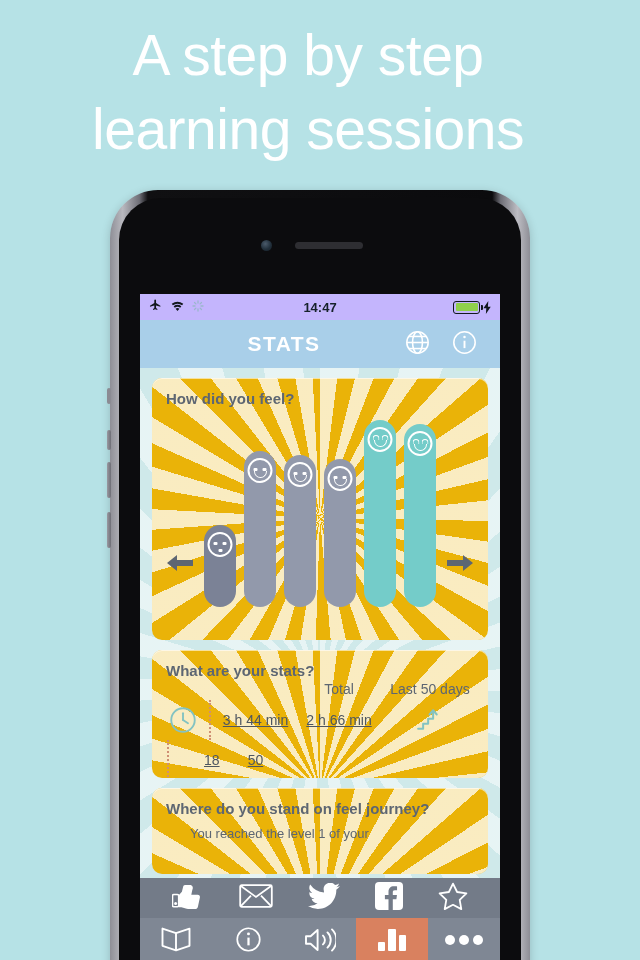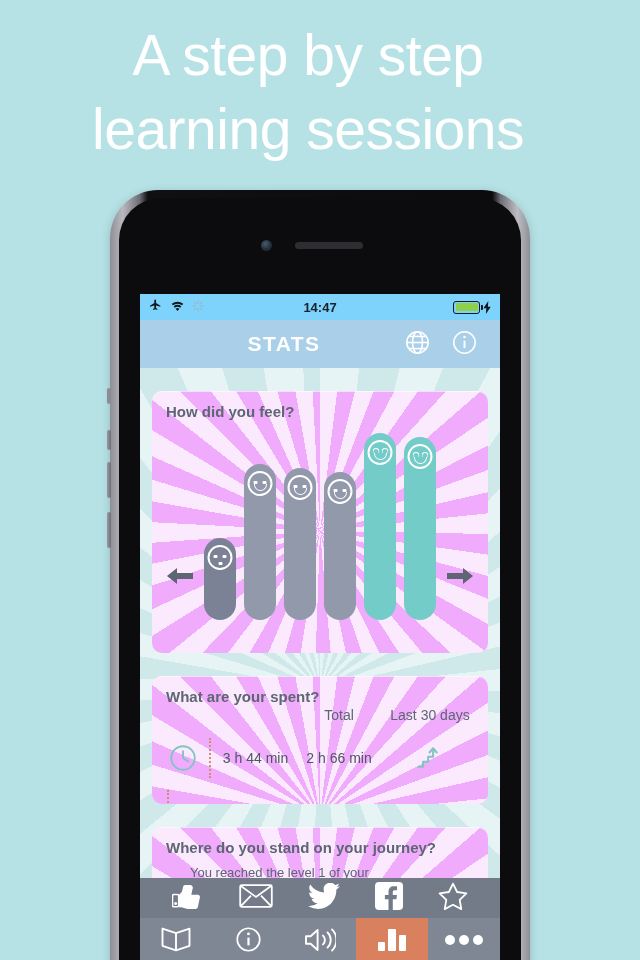--- a/index.html
+++ b/index.html
@@ -49,21 +49,21 @@
   .silent { position:absolute; left:-3px; top:198px; width:4px; height:16px; border-radius:2px; background:#8b8b93; }
 
   
   .screen {
     position:absolute; left:21px; top:96px; right:21px; bottom:0;
     background:#dcf0f1; overflow:hidden;
   }
 
   
   .statusbar {
-    height:26px; background:#7dd3fc; display:flex; align-items:center;
+    height:26px; background:#c4b5fd; display:flex; align-items:center;
     padding:0 8px; position:relative;
   }
   .sb-left { display:flex; align-items:center; gap:7px; }
   .sb-time {
     position:absolute; left:0; right:0; text-align:center;
     font-size:13px; font-weight:bold; color:#17222b;
   }
   .sb-right { margin-left:auto; display:flex; align-items:center; gap:3px; }
   .battery {
     width:27px; height:13px; border:1.6px solid #12181d; border-radius:3px;
@@ -90,22 +90,22 @@
   
   .content { position:absolute; top:74px; left:0; right:0; bottom:0;
              background:#cfe9ea; overflow:hidden; }
   .rays {
     position:absolute; left:50%; top:-60px; width:760px; height:760px;
     margin-left:-380px; pointer-events:none;
     background:repeating-conic-gradient(from 0deg at 50% 50%,
       rgba(255,255,255,.50) 0deg 7deg, rgba(255,255,255,0) 7deg 14deg);
   }
   .card {
-    position:relative; margin:23px 12px; border-radius:10px;
-    background:#f0abfc; overflow:hidden;
+    position:relative; margin:10px 12px; border-radius:10px;
+    background:#eab308; overflow:hidden;
     box-shadow:0 1px 0 rgba(255,255,255,.6) inset;
   }
   .card .rays2{
     position:absolute; left:50%; top:-180px; width:640px; height:640px;
     margin-left:-320px; pointer-events:none;
     background:repeating-conic-gradient(from 0deg at 50% 50%,
       rgba(255,255,255,.75) 0deg 7deg, rgba(255,255,255,0) 7deg 14deg);
   }
   .card-title {
     position:relative; font-size:15px; font-weight:bold; color:#5d6672;
@@ -134,25 +134,25 @@
   .mouth-dot { position:absolute; left:50%; transform:translateX(-50%); top:15px;
     width:4px; height:3px; background:#fff; border-radius:1px; }
   .arrow { position:absolute; top:140px; color:#5d6672; }
   .arrow.left { left:12px; } .arrow.right { right:12px; }
 
   
   .stats-card { height:128px; }
   .stats-grid {
     position:relative; margin:2px 10px 0 10px;
     display:grid; grid-template-columns:42px 11px 1fr 86px 96px;
-    row-gap:12px; align-items:center;
+    row-gap:0; align-items:center;
   }
   .col-head { font-size:14px; color:#5d6672; text-align:center; padding-bottom:3px; }
   .row-label { font-size:14px; color:#5d6672; line-height:16px; padding:6px 0 6px 8px; }
-  .row-val { font-size:14px; color:#4d5661; text-align:center; }
+  .row-val { font-size:14px; color:#4d5661; text-align:center;text-decoration:underline; }
   .dots { height:100%; min-height:40px; border-left:2.5px dotted #cf8f74; margin-left:5px; }
   .ic { display:flex; justify-content:center; }
 
   
   .journey-card { height:86px; }
   .journey-line { position:relative; font-size:13px; color:#5d6672;
     padding:8px 0 0 38px; line-height:17px; }
 
   
   .sharebar {
@@ -315,55 +315,55 @@
             <div class="arrow right">
               <svg width="32" height="24" viewBox="0 0 32 24">
                   <path fill="#5d6672" d="M19 4l10 8-10 8v-5H3v-6h16z"></path>
                 </svg>
             </div>
           </div>
         </div>
 
         <div class="card stats-card">
           <div class="rays2"></div>
-          <div class="card-title">What are your spent?</div>
+          <div class="card-title">What are your stats?</div>
 
           <div class="stats-grid">
             <div></div>
               <div></div>
               <div></div>
             <div class="col-head">Total</div>
-            <div class="col-head">Last 30 days</div>
+            <div class="col-head">Last 50 days</div>
 
             <div class="ic">
               <svg width="30" height="30" viewBox="0 0 24 24" fill="none" stroke="#83c3c2" stroke-width="1.5">
                 <circle cx="12" cy="12" r="9.4"></circle>
                 <line x1="12" y1="12" x2="12" y2="6.6" stroke-linecap="round"></line>
                 <line x1="12" y1="12" x2="16" y2="14.6" stroke-linecap="round"></line>
               </svg>
             </div>
             <div class="dots"></div>
             <div class="row-val">3 h 44 min</div>
             <div class="row-val">2 h 66 min</div>
 
             <div class="ic">
               <svg width="30" height="30" viewBox="0 0 24 24" fill="none" stroke="#83c3c2" stroke-width="1.6" stroke-linejoin="round" stroke-linecap="round">
                 <path d="M2.5 19h4v-4h4v-4h4V5"></path>
                 <path d="M11.6 7.6 14.5 4.2 17.4 7.6"></path>
               </svg>
             </div>
             <div class="dots"></div>
             <div class="row-val">18</div>
-            <div class="row-val">30</div>
+            <div class="row-val">50</div>
           </div>
         </div>
 
         <div class="card journey-card">
           <div class="rays2"></div>
-          <div class="card-title">Where do you stand on your journey?</div>
+          <div class="card-title">Where do you stand on feel journey?</div>
           <div class="journey-line">You reached the level 1 of your</div>
         </div>
 
         <div class="sharebar">
           <span>
             <svg width="32" height="26" viewBox="0 0 32 26">
               <path fill="#ffffff" d="M13 2c-1.1 0-1.6.8-1.8 1.6l-1.3 5.2-3.2 3.4v12h2.7l5.3 1.5c.9.25 1.9.3 2.9.3h5.4c1.5 0 2.6-.9 2.9-2.3l2-9.2c.35-1.6-.7-2.8-2.3-2.8h-6.3l1-4.6C21.6 4.4 20.4 2 18 2z"></path>
               <rect x="0.5" y="11.5" width="6.2" height="12.2" rx="1.2" fill="none" stroke="#ffffff" stroke-width="1.6"></rect>
               <circle cx="3.6" cy="20.6" r="1.5" fill="#ffffff"></circle>
             </svg>

